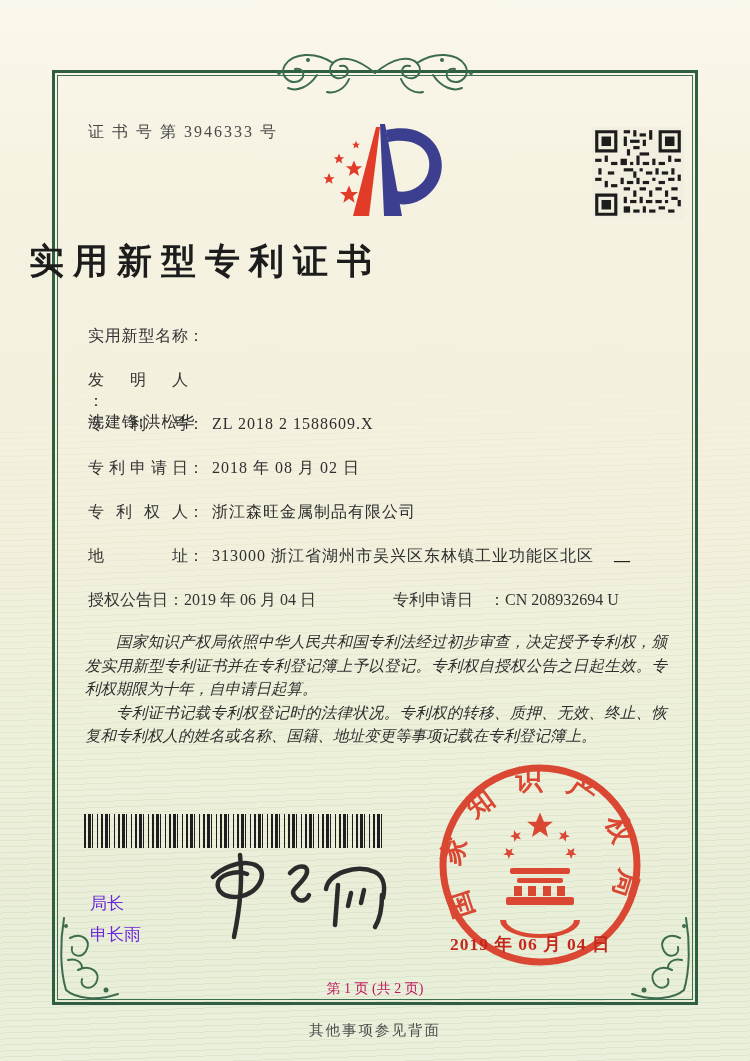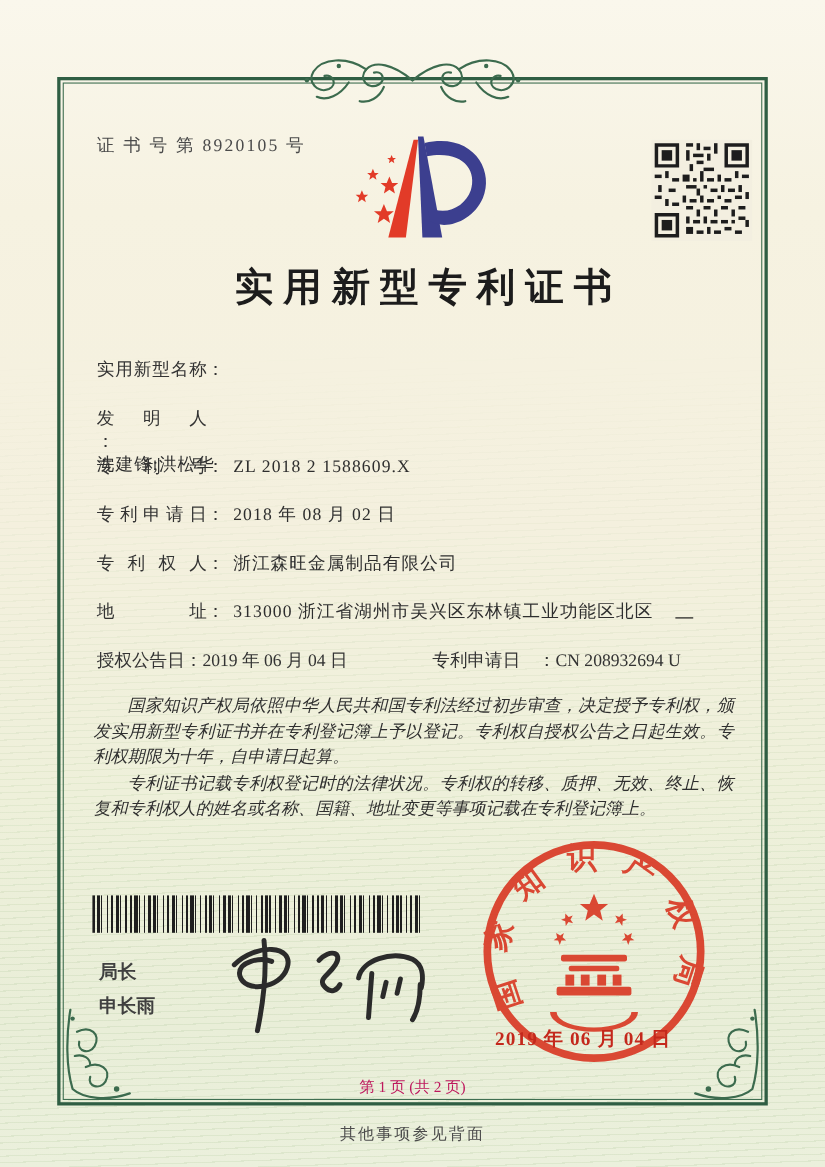--- a/index.html
+++ b/index.html
@@ -16,39 +16,39 @@
     -webkit-mask-image:linear-gradient(180deg,transparent 0 30%,rgba(0,0,0,.6) 55%,#000 80%);
     mask-image:linear-gradient(180deg,transparent 0 30%,rgba(0,0,0,.6) 55%,#000 80%);
   }
   .frame{
     position:absolute;left:52px;top:70px;width:646px;height:935px;
     border:3px solid #2f5e43;box-sizing:border-box;
   }
   .frame-inner{position:absolute;inset:2px;border:1px solid #3f6f51;}
   .abs{position:absolute;}
   .cert-no{left:88px;top:122px;font-size:16px;letter-spacing:2px;color:#4a4a4a;}
-  .title{left:0;right:0;top:238px;text-align:center;font-size:35px;font-weight:bold;
+  .title{left:0;right:0;top:238px;font-size:35px;font-weight:bold;
          letter-spacing:9px;color:#1c1c1c;margin-left:29px;}
   .fields{left:88px;top:326px;width:575px;font-size:16px;}
   .row{display:flex;align-items:baseline;height:44px;}
   .row .lab{display:inline-block;width:100px;text-align:justify;text-align-last:justify;color:#333;}
   .row .colon{margin-right:8px;}
   .row .val{letter-spacing:1px;color:#2e2e2e;}
   .grant-row{display:flex;height:44px;align-items:baseline;}
   .grant-left{display:flex;align-items:baseline;width:305px;}
   .grant-right{display:flex;align-items:baseline;}
   .paras{left:85px;top:630px;width:582px;font-size:15.5px;line-height:23.5px;
          text-align:justify;color:#2f2f2f;font-style:italic;}
   .paras p{margin:0;text-indent:2em;}
   .barcode{
     left:84px;top:814px;width:298px;height:34px;
     background:
       repeating-linear-gradient(90deg,#1e1e1e 0 2px,transparent 2px 4px,#1e1e1e 4px 7px,transparent 7px 8px,#1e1e1e 8px 9px,transparent 9px 13px,#1e1e1e 13px 14px,transparent 14px 17px);
   }
-  .signer{left:90px;top:868px;font-size:17px;line-height:31px;color:#404040;font-weight:bold;}
+  .signer{left:90px;top:888px;font-size:17px;line-height:31px;color:#6d28d9;}
   .seal-date{left:450px;top:932px;font-size:17.5px;color:#c4281c;letter-spacing:1px;font-weight:bold;}
   .page-no{left:0;right:0;top:980px;text-align:center;font-size:14px;color:#be185d;}
   .back-note{left:0;right:0;top:1021px;text-align:center;font-size:14.5px;color:#4c4c4c;letter-spacing:2px;}
   .dash-artifact{left:614px;top:552px;font-size:16px;color:#222;font-weight:bold;}
   svg{display:block;}
 </style>
 </head>
 <body>
 
 <div class="waves"></div>
@@ -92,21 +92,21 @@
   <g transform="translate(72,0) scale(-1,1)" stroke="#3c6b4e" fill="none" stroke-width="2" stroke-linecap="round">
     <path d="M8,6 C4,30 4,58 10,78 C20,87 42,89 62,82"></path>
     <path d="M14,26 C26,20 36,28 30,39 C25,47 14,44 16,35"></path>
     <path d="M22,58 C34,52 46,60 40,71 C35,79 23,76 26,67"></path>
     <path d="M12,48 C20,46 26,50 26,56"></path>
     <circle cx="50" cy="78" r="2.5" fill="#3c6b4e" stroke="none"></circle>
     <circle cx="10" cy="14" r="2" fill="#3c6b4e" stroke="none"></circle>
   </g>
 </svg>
 
-<div class="abs cert-no">证 书 号 第 8920105 号</div>
+<div class="abs cert-no">证 书 号 第 3946333 号</div>
 
 <svg class="abs" style="left:303px;top:116px;" width="158" height="118" viewBox="0 0 158 118">
   <defs>
     <path id="star" d="M0,-10 L2.9,-3.1 L9.5,-3.1 L4.2,1.2 L5.9,8.1 L0,4 L-5.9,8.1 L-4.2,1.2 L-9.5,-3.1 L-2.9,-3.1 Z"></path>
   </defs>
 
   <path fill="#3c3f8f" d="M77,8 L82,8 L99,100 L81,100 Z"></path>
   <path fill="#3c3f8f" d="M83,14 C126,4 147,38 136,64 C127,85 102,94 88,85 L85,71 C101,82 120,72 125,57 C131,38 117,20 85,26 Z"></path>
 
   <path fill="#e23b28" d="M73,11 L77,11 L66,100 L50,100 Z"></path>

